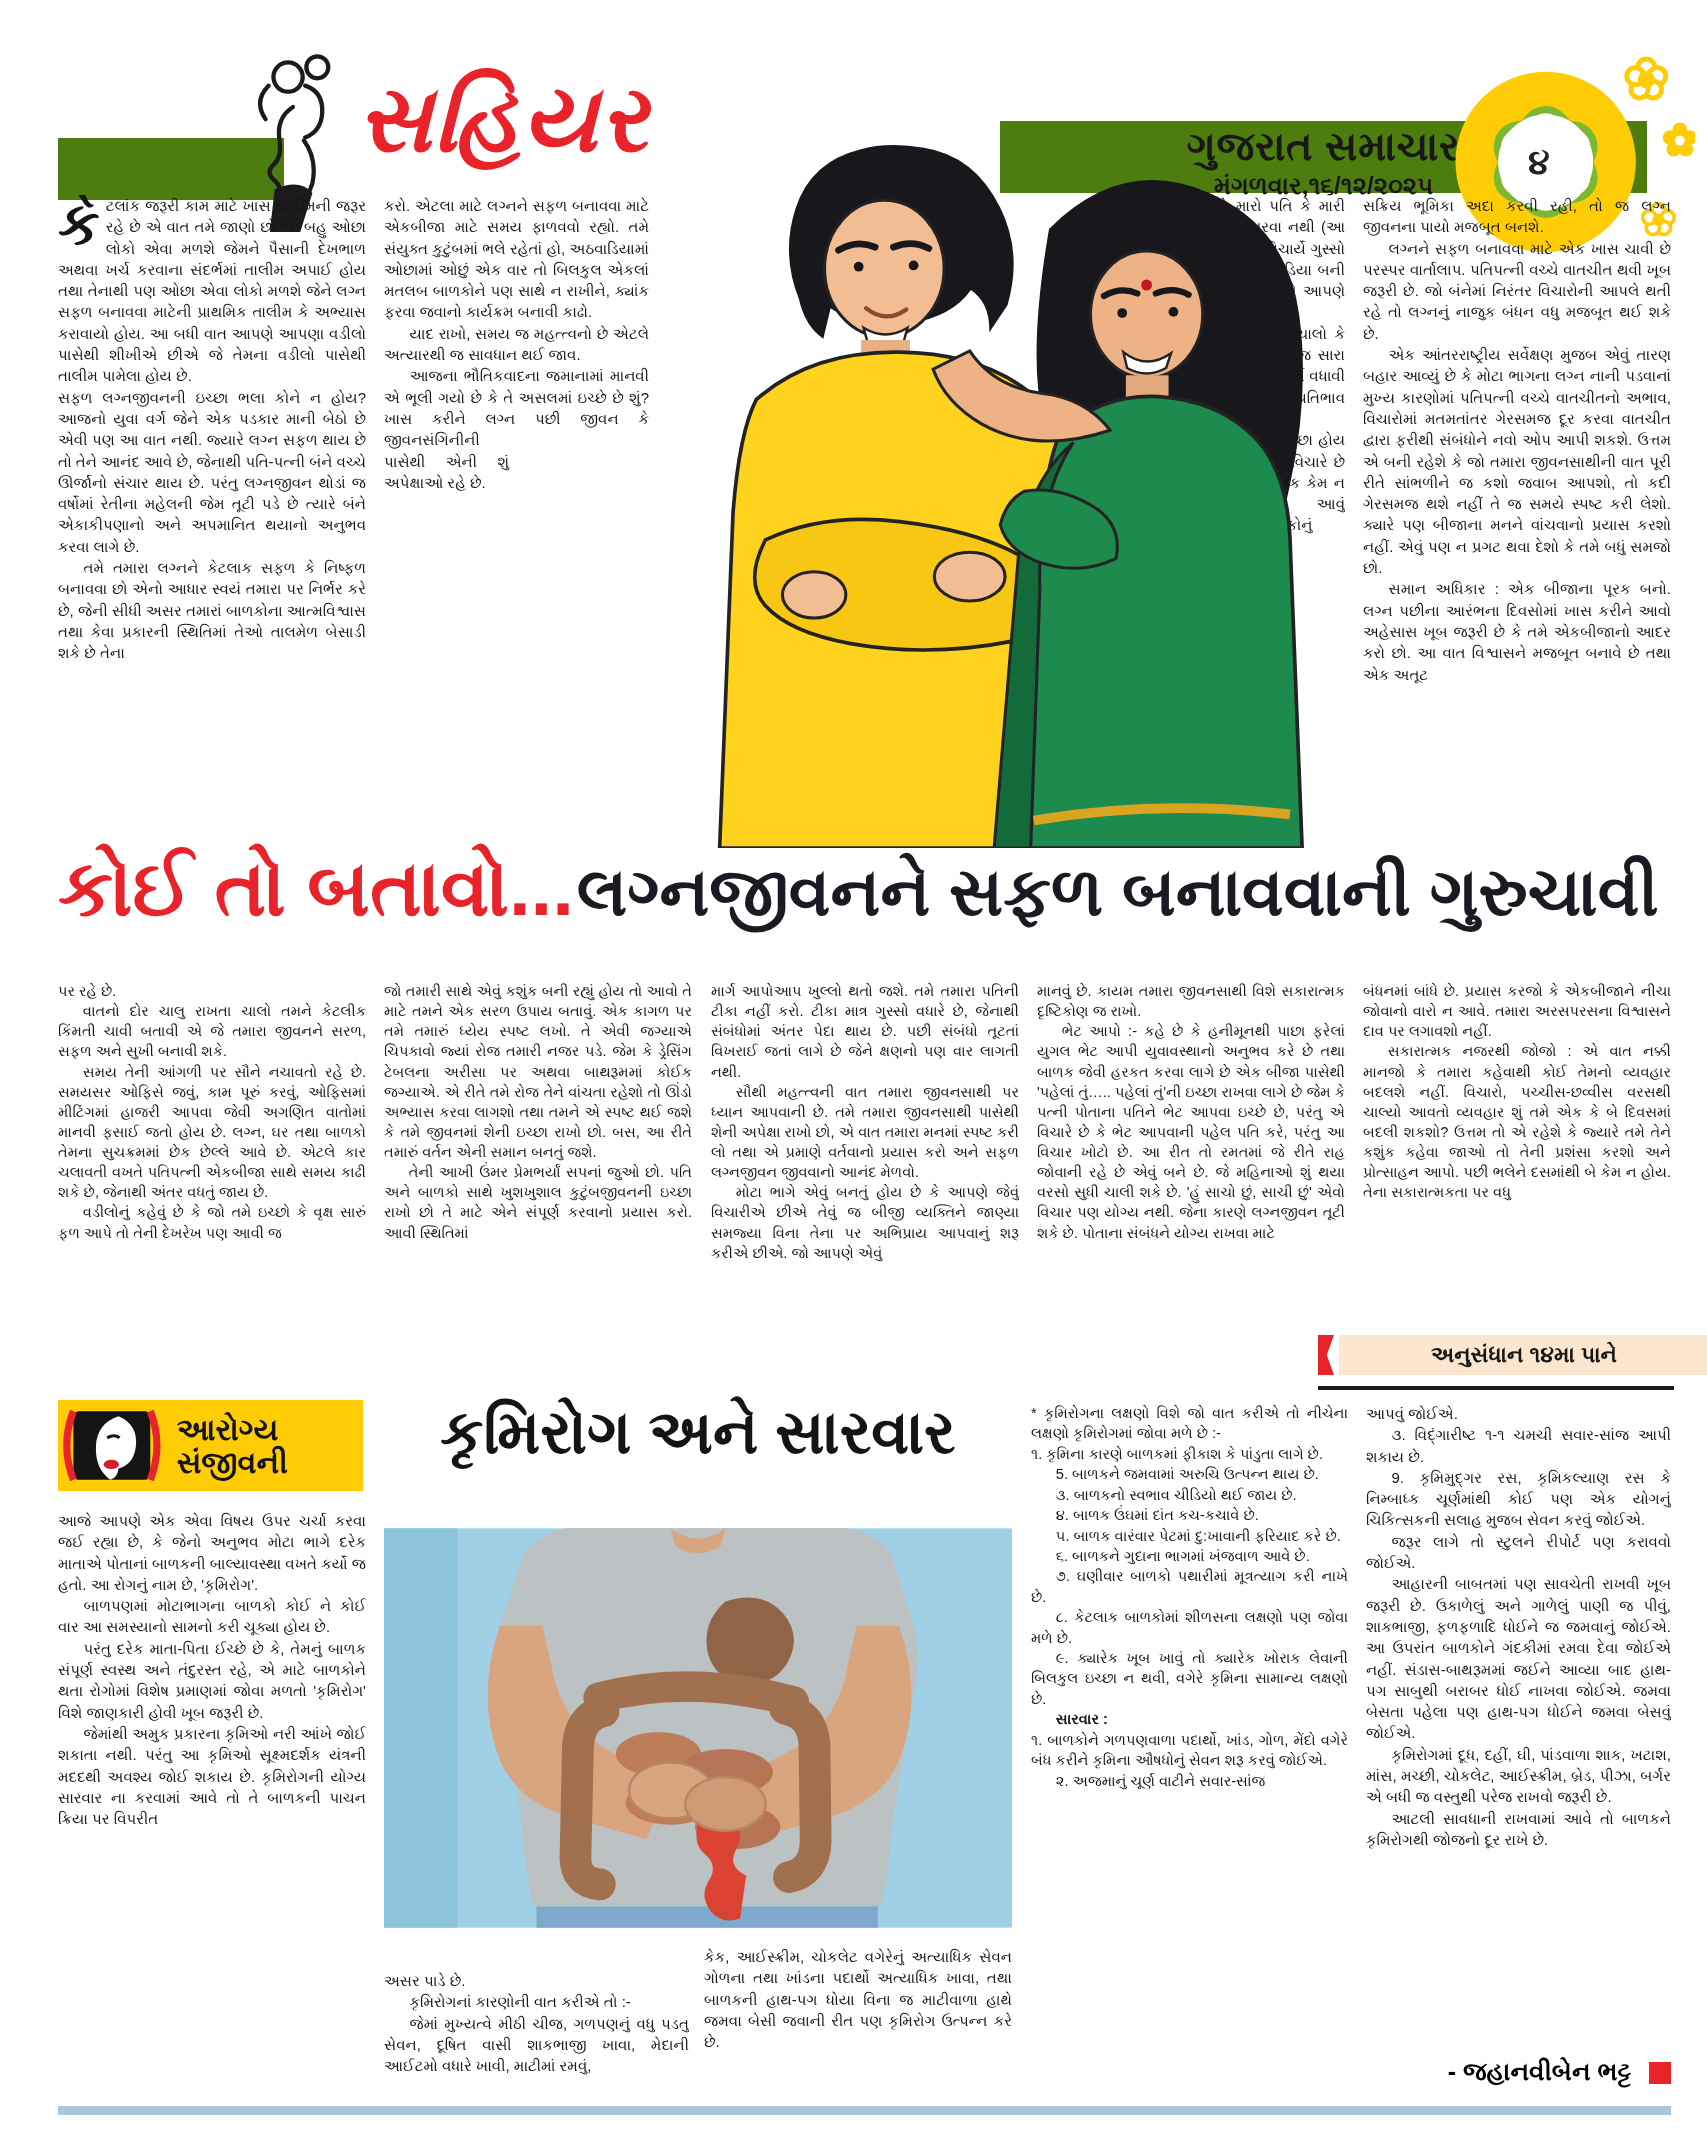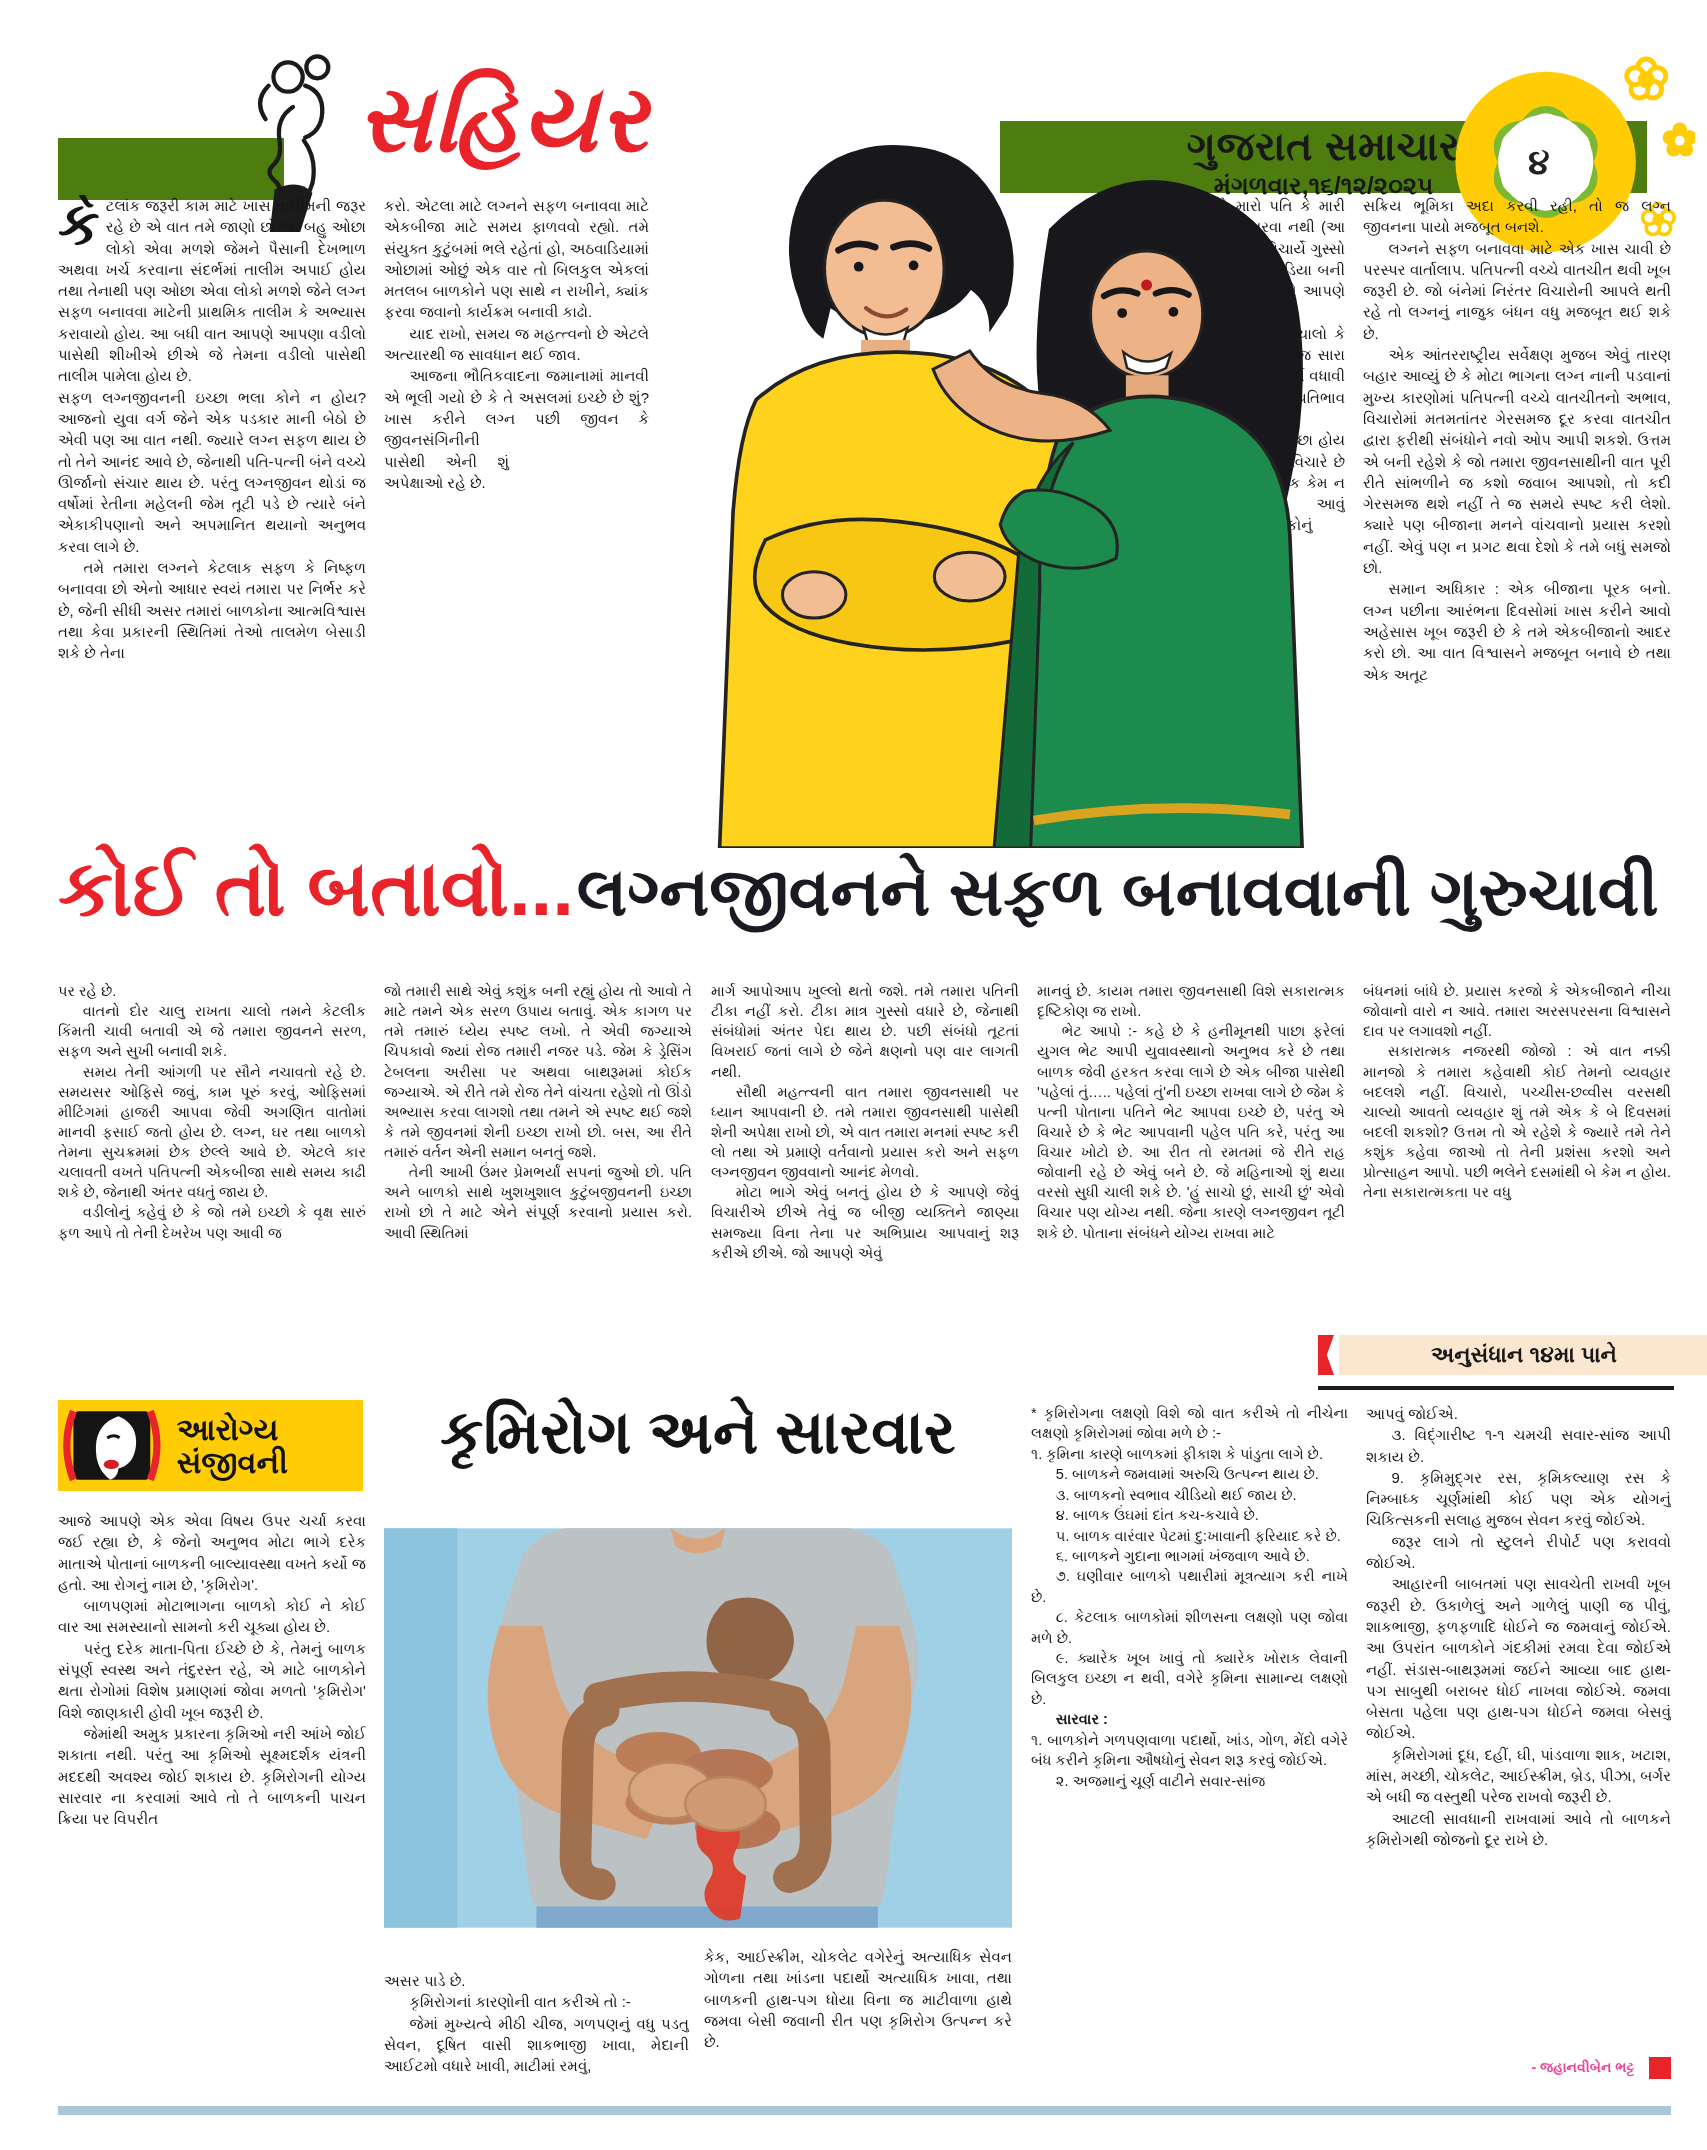--- a/index.html
+++ b/index.html
@@ -33,21 +33,21 @@
   .cont-bracket{position:absolute;top:0;width:16px;height:40px;background:#e8232a;}
   .cb-l{left:-21px;clip-path:polygon(0 0,100% 0,55% 50%,100% 100%,0 100%);}
   .cb-r{right:-21px;clip-path:polygon(0 0,100% 0,100% 100%,0 100%,45% 50%);}
   .cont-rule{position:absolute;left:1318px;top:1386px;width:356px;height:3.7px;background:#1b1b1b;}
   
   .health-logo{position:absolute;left:58px;top:1400px;width:305px;height:91px;background:#ffcc05;display:flex;align-items:center;}
   .health-logo-label{font-size:30.5px;font-weight:bold;color:#141414;margin-left:11px;line-height:1.05;}
   .health-headline{position:absolute;left:384px;top:1402px;width:628px;text-align:center;
                    font-size:61px;font-weight:bold;color:#141414;line-height:1;}
   .photo{position:absolute;left:384px;top:1528px;width:628px;height:400px;}
-  .byline{position:absolute;left:1366px;top:2057px;width:305px;text-align:right;font-size:14px;font-weight:bold;color:#ec4899;}
+  .byline{position:absolute;left:1366px;top:2057px;width:305px;text-align:right;font-size:25px;font-weight:bold;color:#000000;}
   .red-square{display:inline-block;width:22px;height:22px;background:#e8232a;margin-left:11px;vertical-align:middle;}
   .subhead{font-weight:bold;}
   .bottom-bar{position:absolute;left:58px;top:2106px;width:1613px;height:8.5px;background:#a9c6da;}
 </style>
 </head>
 <body>
 
 <div class="abs band" style="left:58px;top:122px;width:226px;height:62px;"></div>
 
 <svg class="abs" style="left:232px;top:49px;" width="128" height="183" viewBox="0 0 210 300">

